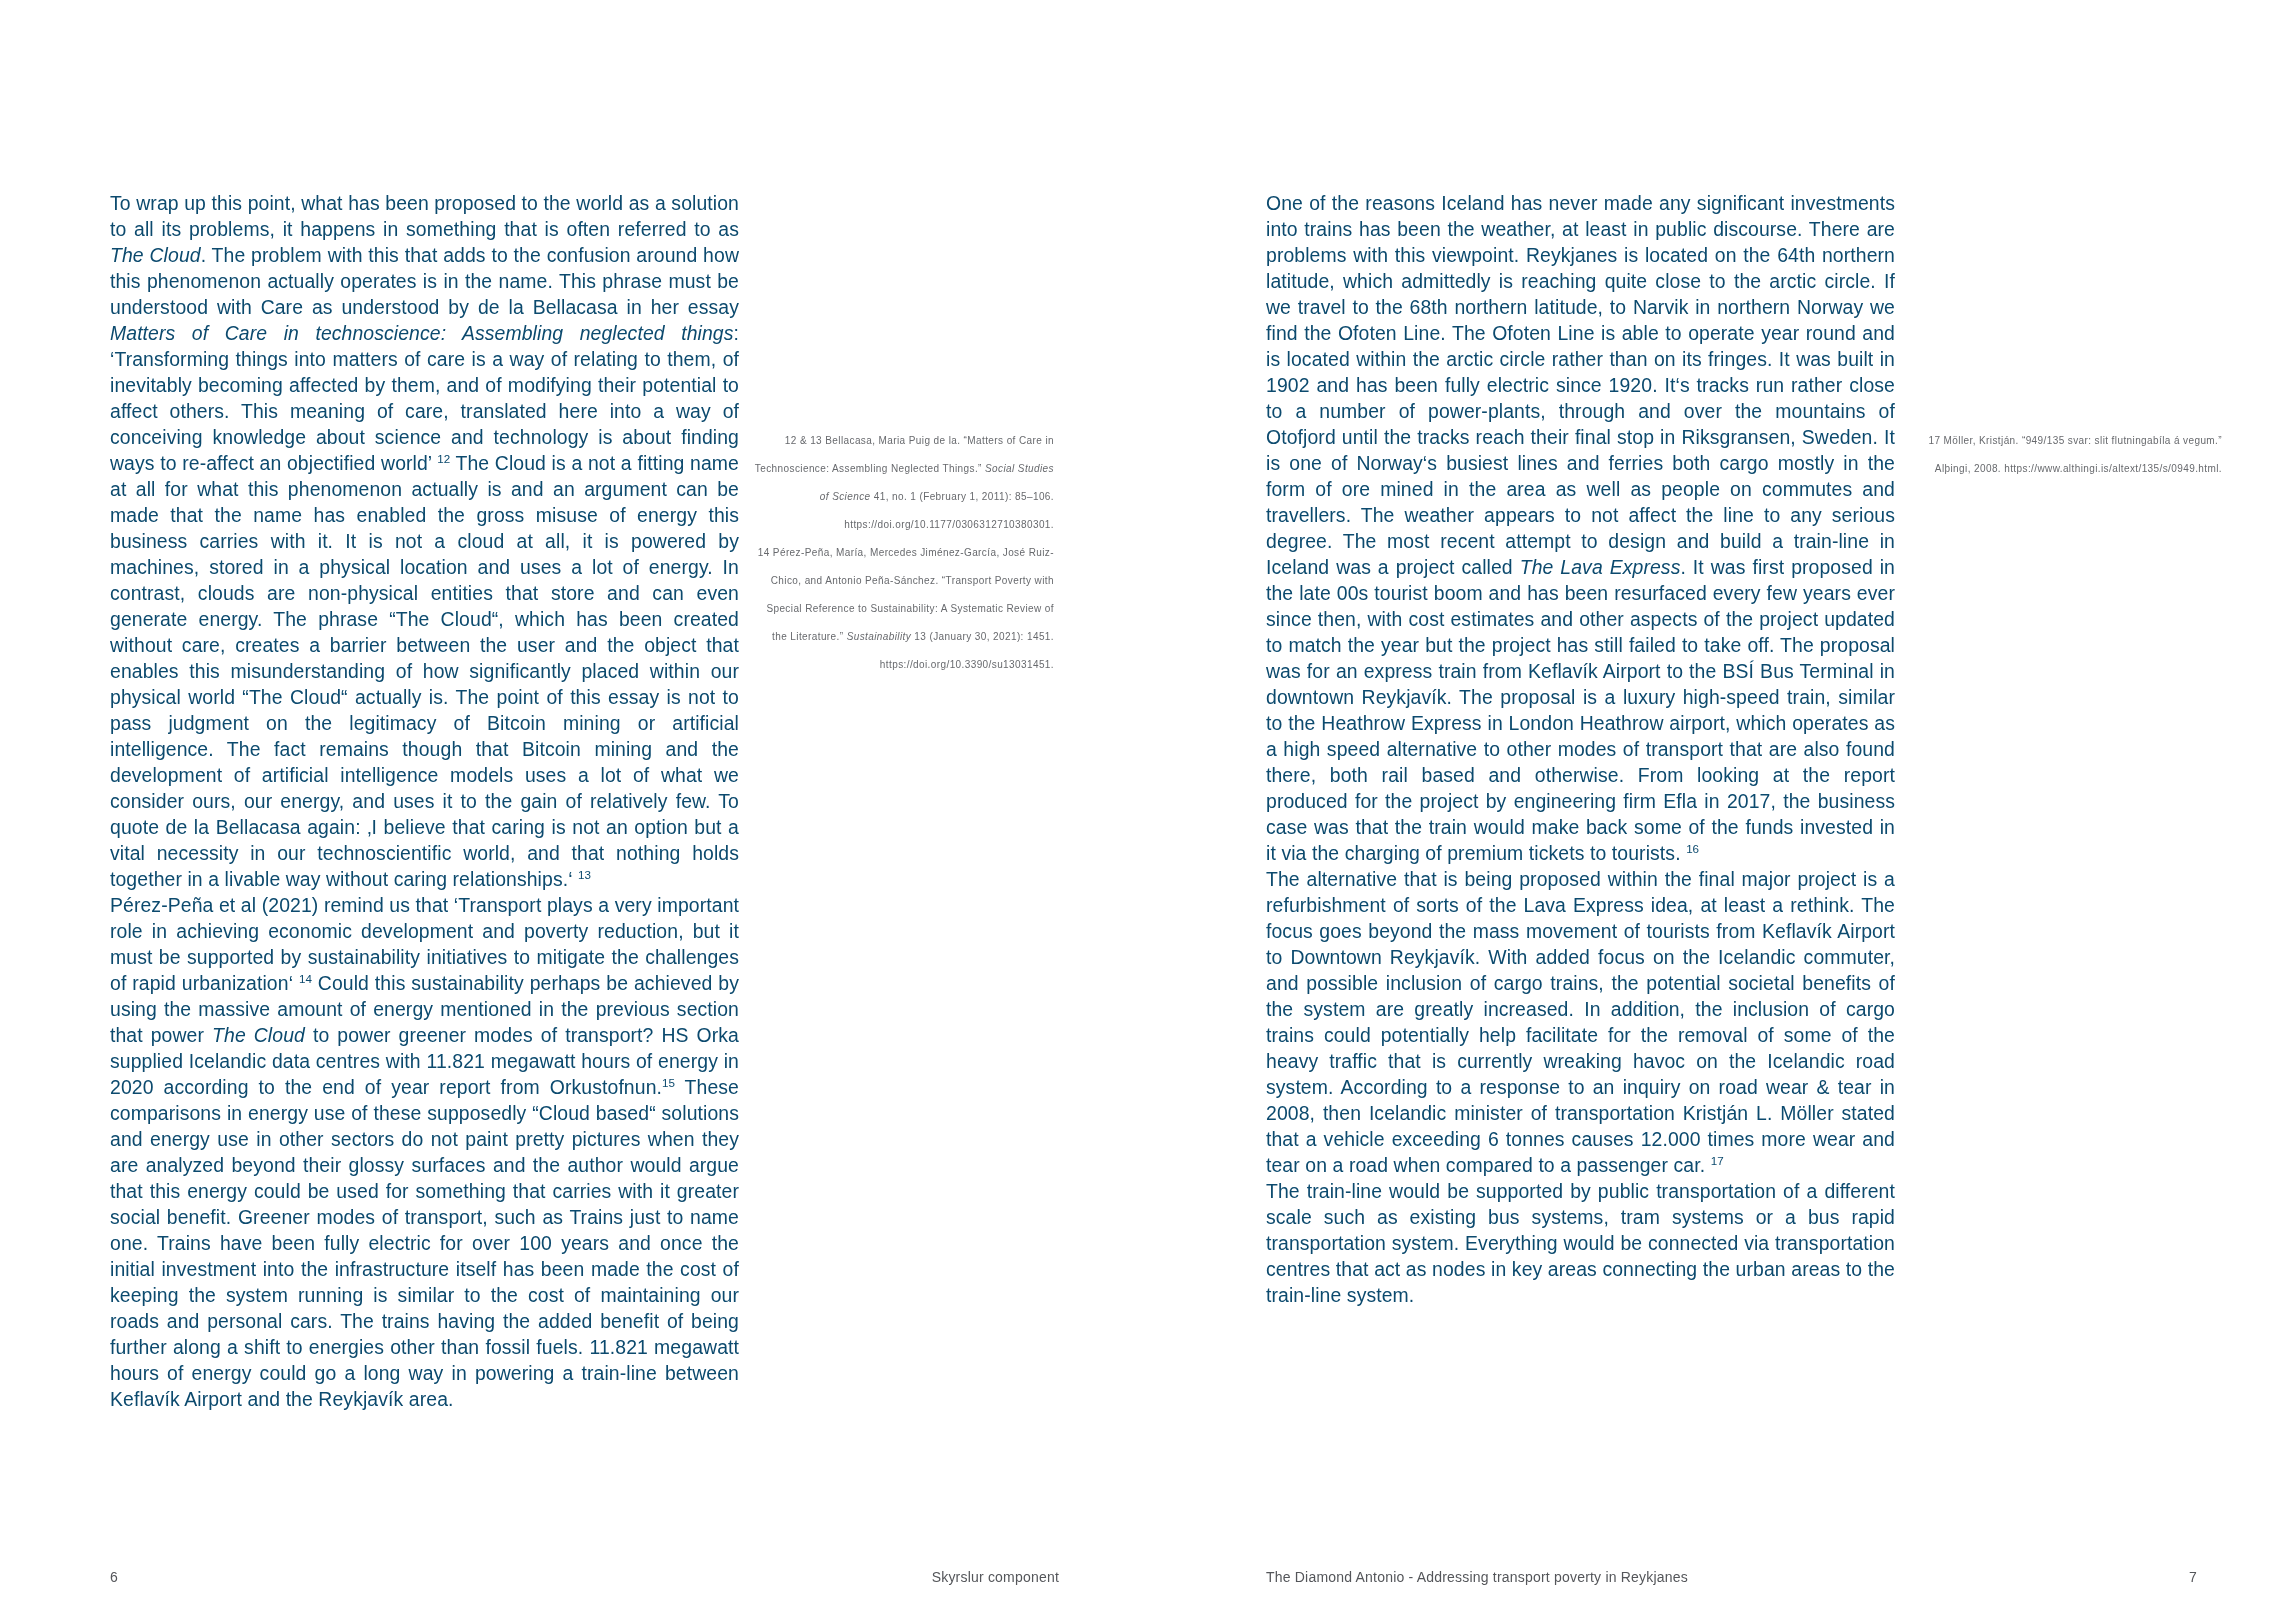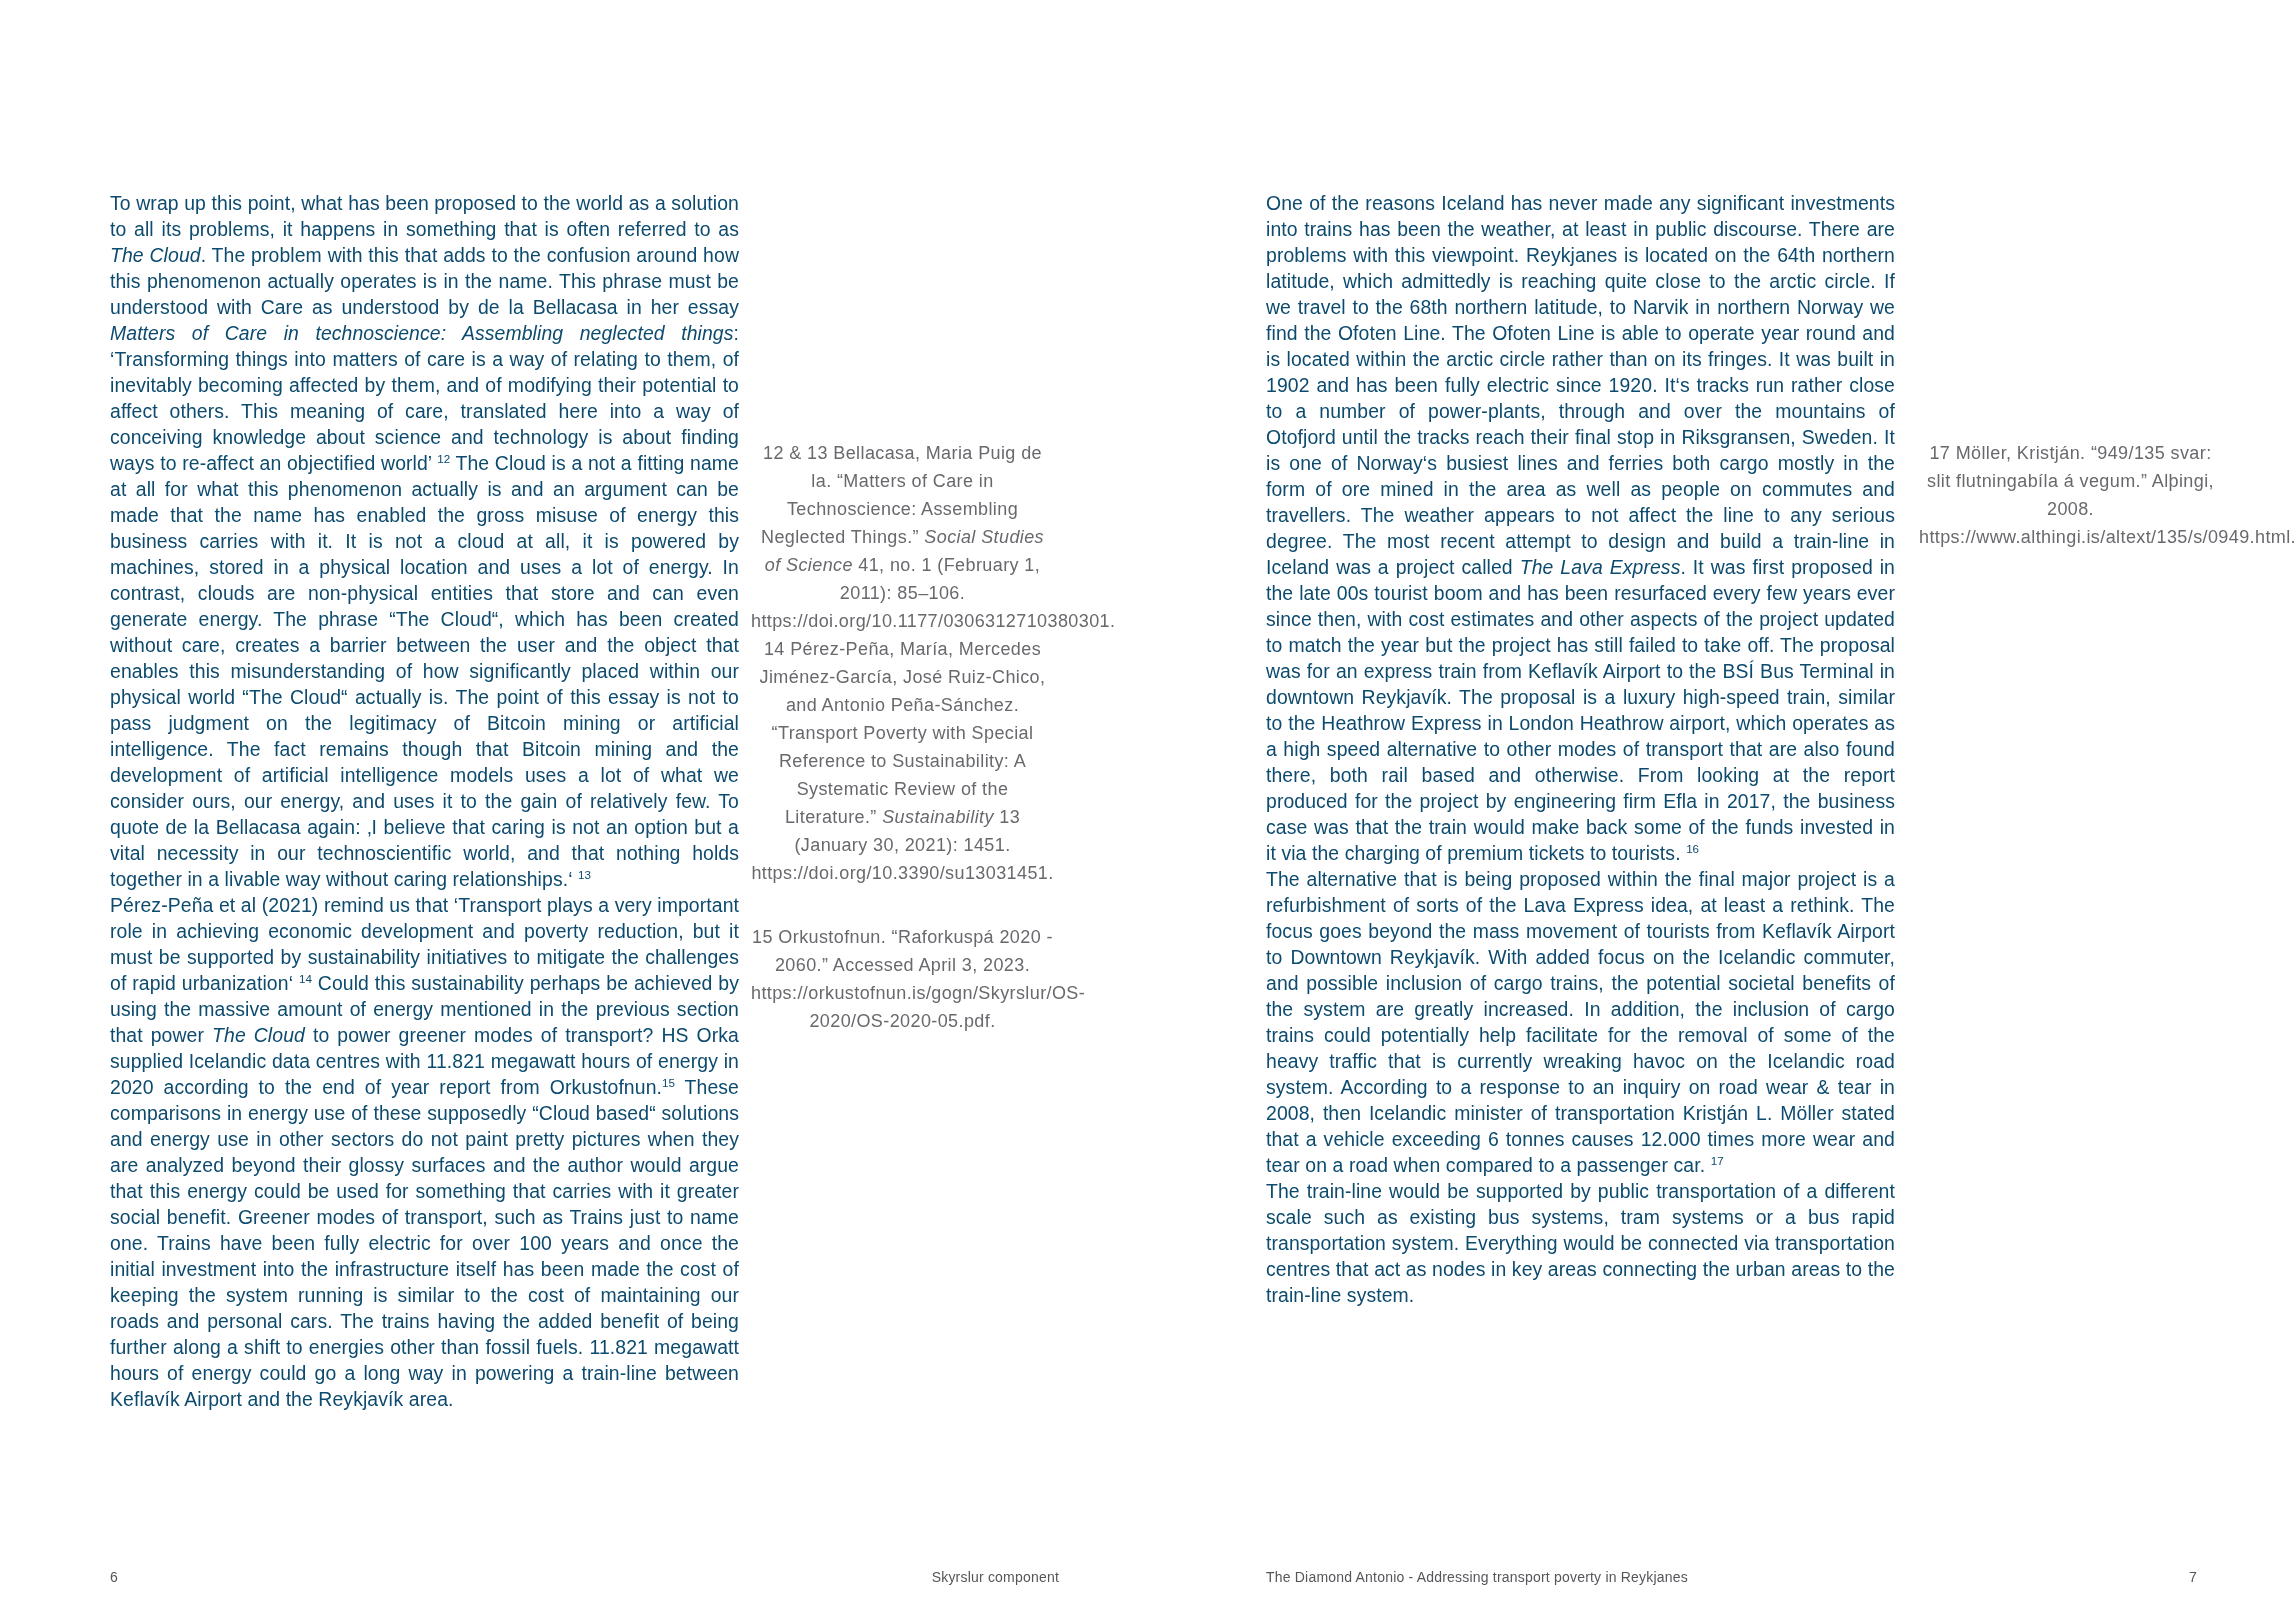--- a/index.html
+++ b/index.html
@@ -23,27 +23,26 @@
     letter-spacing: 0.1px;
   }
   #left-body  { left: 110px; }
   #right-body { left: 1266px; }
   .body-col p { margin: 0; }
 
   .fn-col {
     position: absolute;
     top: 427px;
     width: 303px;
-    font-size: 18px;
+    font-size: 10px;
     line-height: 28px;
     font-weight: 300;
     color: #67696d;
     letter-spacing: 0.4px;
-    text-align: center;
-    margin-top: 12px;
+    text-align: right;
   }
   #left-fn  { left: 751px; }
   #right-fn { left: 1919px; }
   .fn-col p { margin: 0; }
   .fn-group { margin: 0; }
   .fn-group.gap { margin-top: 36px; }
 
   .it  { font-style: italic; }
   .sup { font-size: 60%; vertical-align: super; line-height: 0; letter-spacing: 0; }
 
@@ -67,23 +66,20 @@
 <div class="body-col" id="left-body">
     <p><span>To wrap up this point, what has been proposed to the world as a solution to all its problems, it happens in something that is often referred to as </span><span class="it">The Cloud</span><span>. The problem with this that adds to the confusion around how this phenomenon actually operates is in the name. This phrase must be understood with Care as understood by de la Bellacasa in her essay </span><span class="it">Matters of Care in technoscience: Assembling neglected things</span><span>: ‘Transforming things into matters of care is a way of relating to them, of inevitably becoming affected by them, and of modifying their potential to affect others. This meaning of care, translated here into a way of conceiving knowledge about science and technology is about finding ways to re-affect an objectified world’ </span><span class="sup">12</span><span> The Cloud is a not a fitting name at all for what this phenomenon actually is and an argument can be made that the name has enabled the gross misuse of energy this business carries with it. It is not a cloud at all, it is powered by machines, stored in a physical location and uses a lot of energy. In contrast, clouds are non-physical entities that store and can even generate energy.  The phrase “The Cloud“, which has been created without care, creates a barrier between the user and the object that enables this misunderstanding of how significantly placed within our physical world “The Cloud“ actually is. The point of this essay is not to pass judgment on the legitimacy of Bitcoin mining or artificial intelligence. The fact remains though that Bitcoin mining and the development of artificial intelligence models uses a lot of what we consider ours, our energy, and uses it to the gain of relatively few. To quote de la Bellacasa again: ‚I believe that caring is not an option but a vital necessity in our technoscientific world, and that nothing holds together in a livable way without caring relationships.‘ </span><span class="sup">13</span></p>
     <p><span>Pérez-Peña et al (2021) remind us that ‘Transport plays a very important role in achieving economic development and poverty reduction, but it must be supported by sustainability initiatives to mitigate the challenges of rapid urbanization‘ </span><span class="sup">14</span><span> Could this sustainability perhaps be achieved by using the massive amount of energy mentioned in the previous section that power </span><span class="it">The Cloud</span><span> to power greener modes of transport? HS Orka supplied Icelandic data centres with 11.821 megawatt hours of energy in 2020 according to the end of year report from Orkustofnun.</span><span class="sup">15</span><span> These comparisons in energy use of these supposedly “Cloud based“ solutions and energy use in other sectors do not paint pretty pictures when they are analyzed beyond their glossy surfaces and the author would argue that this energy could be used for something that carries with it greater social benefit. Greener modes of transport, such as Trains just to name one. Trains have been fully electric for over 100 years and once the initial investment into the infrastructure itself has been made the cost of keeping the system running is similar to the cost of maintaining our roads and personal cars. The trains having the added benefit of being further along a shift to energies other than fossil fuels. 11.821 megawatt hours of energy could go a long way in powering a train-line between Keflavík Airport and the Reykjavík area.</span></p>
   </div>
 
 <aside class="fn-col" id="left-fn">
     <div class="fn-group">
       <p><span>12 &amp; 13 Bellacasa, Maria Puig de la. “Matters of Care in Technoscience: Assembling Neglected Things.” </span><span class="it">Social Studies of Science</span><span> 41, no. 1 (February 1, 2011): 85–106. https://doi.org/10.1177/0306312710380301.</span></p>
       <p><span>14 Pérez-Peña, María, Mercedes Jiménez-García, José Ruiz-Chico, and Antonio Peña-Sánchez. “Transport Poverty with Special Reference to Sustainability: A Systematic Review of the Literature.” </span><span class="it">Sustainability</span><span> 13 (January 30, 2021): 1451. https://doi.org/10.3390/su13031451.</span></p>
     </div>
-    <div class="fn-group gap">
-      <p><span>15 Orkustofnun. “Raforkuspá 2020 - 2060.” Accessed April 3, 2023. https://orkustofnun.is/gogn/Skyrslur/OS-2020/OS-2020-05.pdf.</span></p>
-    </div>
   </aside>
 
 <div class="body-col" id="right-body">
     <p><span>One of the reasons Iceland has never made any significant investments into trains has been the weather, at least in public discourse. There are problems with this viewpoint. Reykjanes is located on the 64th northern latitude, which admittedly is reaching quite close to the arctic circle. If we travel to the 68th northern latitude, to Narvik in northern Norway we find the Ofoten Line. The Ofoten Line is able to operate year round and is located within the arctic circle rather than on its fringes. It was built in 1902 and has been fully electric since 1920. It‘s tracks run rather close to a number of power-plants, through and over the mountains of Otofjord until the tracks reach their final stop in Riksgransen, Sweden. It is one of Norway‘s busiest lines and ferries both cargo mostly in the form of ore mined in the area as well as people on commutes and travellers. The weather appears to not affect the line to any serious degree. The most recent attempt to design and build a train-line in Iceland was a project called </span><span class="it">The Lava Express</span><span>. It was first proposed in the late 00s tourist boom and has been resurfaced every few years ever since then, with cost estimates and other aspects of the project updated to match the year but the project has still failed to take off. The proposal was for an express train from Keflavík Airport to the BSÍ Bus Terminal in downtown Reykjavík. The proposal is a luxury high-speed train, similar to the Heathrow Express in London Heathrow airport, which operates as a high speed alternative to other modes of transport that are also found there, both rail based and otherwise. From looking at the report produced for the project by engineering firm Efla in 2017, the business case was that the train would make back some of the funds invested in it via the charging of premium tickets to tourists. </span><span class="sup">16</span></p>
     <p><span>The alternative that is being proposed within the final major project is a refurbishment of sorts of the Lava Express idea, at least a rethink. The focus goes beyond the mass movement of tourists from Keflavík Airport to Downtown Reykjavík. With added focus on the Icelandic commuter, and possible inclusion of cargo trains, the potential societal benefits of the system are greatly increased. In addition, the inclusion of cargo trains could potentially help facilitate for the removal of some of the heavy traffic that is currently wreaking havoc on the Icelandic road system. According to a response to an inquiry on road wear &amp; tear in 2008, then Icelandic minister of transportation Kristján L. Möller stated that a vehicle exceeding 6 tonnes causes 12.000 times more wear and tear on a road when compared to a passenger car. </span><span class="sup">17</span></p>
     <p><span>The train-line would be supported by public transportation of a different scale such as existing bus systems, tram systems or a bus rapid transportation system. Everything would be connected via transportation centres that act as nodes in key areas connecting the urban areas to the train-line system.</span></p>
   </div>
 
 <aside class="fn-col" id="right-fn">
     <div class="fn-group">

